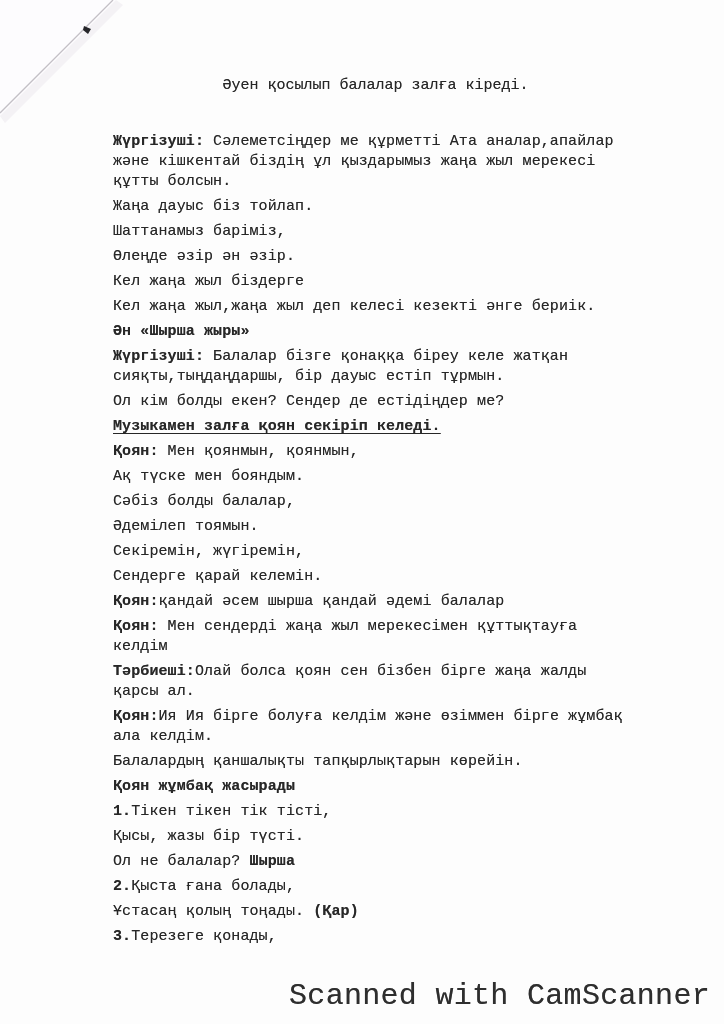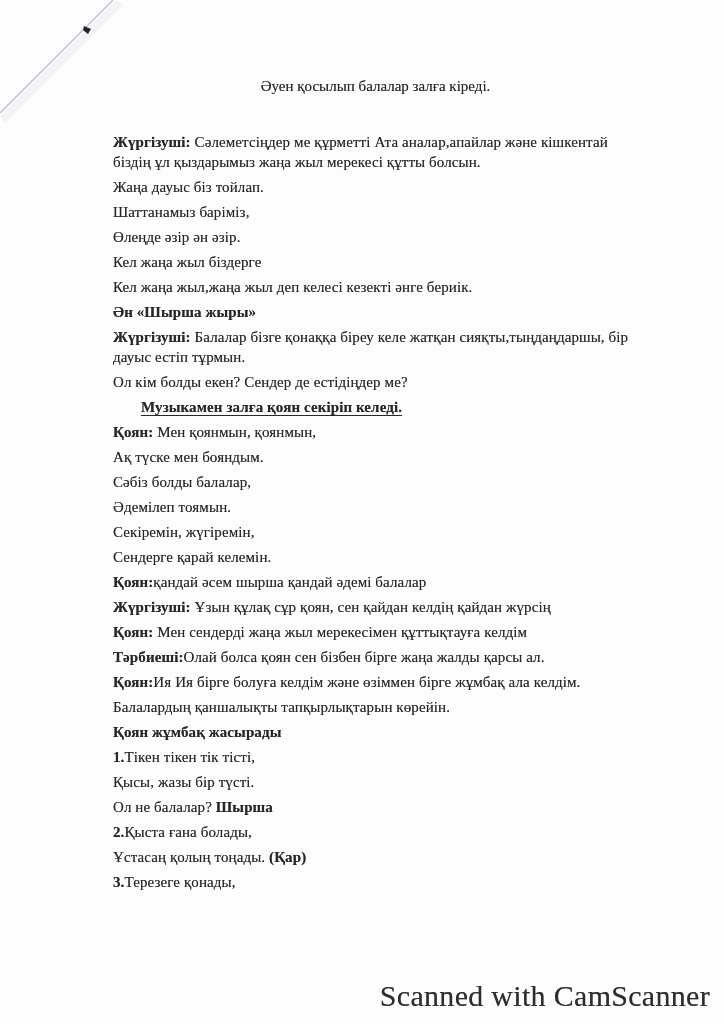--- a/index.html
+++ b/index.html
@@ -6,21 +6,21 @@
     margin: 0;
     padding: 0;
     background: #ffffff;
   }
   .page {
     position: relative;
     width: 724px;
     height: 1024px;
     background: #fdfdfd;
     overflow: hidden;
-    font-family: Liberation Serif, serif;
+    font-family: Liberation Mono, monospace;
   }
   .fold-artifact {
     position: absolute;
     top: 0;
     left: 0;
     pointer-events: none;
   }
   .doc {
     position: absolute;
     left: 113px;
@@ -41,21 +41,20 @@
     line-height: 20px;
     margin: 0 0 5px 0;
     letter-spacing: 0.1px;
     text-shadow: 0 0 0.5px rgba(40,40,40,0.55);
   }
   p.line.bold { font-weight: bold; }
   p.line.bold-underline {
     font-weight: bold;
     text-decoration: underline;
     text-underline-offset: 3px;
-    margin-left: 28px;
   }
   p.line strong { font-weight: bold; }
   .watermark {
     position: absolute;
     top: 981px;
     right: 14px;
     font-size: 30px;
     line-height: 30px;
     color: #2e2e2e;
     letter-spacing: 0.3px;
@@ -87,21 +86,20 @@
         <p class="line"><strong>Жүргізуші:</strong> Балалар бізге қонаққа біреу келе жатқан сияқты,тыңдаңдаршы, бір дауыс естіп тұрмын.</p>
         <p class="line">Ол кім болды екен? Сендер де естідіңдер ме?</p>
         <p class="line bold-underline">Музыкамен залға қоян секіріп келеді.</p>
         <p class="line"><strong>Қоян:</strong> Мен қоянмын, қоянмын,</p>
         <p class="line">Ақ түске мен бояндым.</p>
         <p class="line">Сәбіз болды балалар,</p>
         <p class="line">Әдемілеп тоямын.</p>
         <p class="line">Секіремін, жүгіремін,</p>
         <p class="line">Сендерге қарай келемін.</p>
         <p class="line"><strong>Қоян:</strong>қандай әсем шырша қандай әдемі балалар</p>
-        <p class="line"><strong>Жүргізуші:</strong> Ұзын құлақ сұр қоян, сен қайдан келдің қайдан жүрсің</p>
         <p class="line"><strong>Қоян:</strong> Мен сендерді жаңа жыл мерекесімен құттықтауға келдім</p>
         <p class="line"><strong>Тәрбиеші:</strong>Олай болса қоян сен бізбен бірге жаңа жалды қарсы ал.</p>
         <p class="line"><strong>Қоян:</strong>Ия Ия бірге болуға келдім және өзіммен бірге жұмбақ ала келдім.</p>
         <p class="line">Балалардың қаншалықты тапқырлықтарын көрейін.</p>
         <p class="line bold">Қоян жұмбақ жасырады</p>
         <p class="line"><strong>1.</strong>Тікен тікен тік тісті,</p>
         <p class="line">Қысы, жазы бір түсті.</p>
         <p class="line">Ол не балалар? <strong>Шырша</strong></p>
         <p class="line"><strong>2.</strong>Қыста ғана болады,</p>
         <p class="line">Ұстасаң қолың тоңады. <strong>(Қар)</strong></p>

